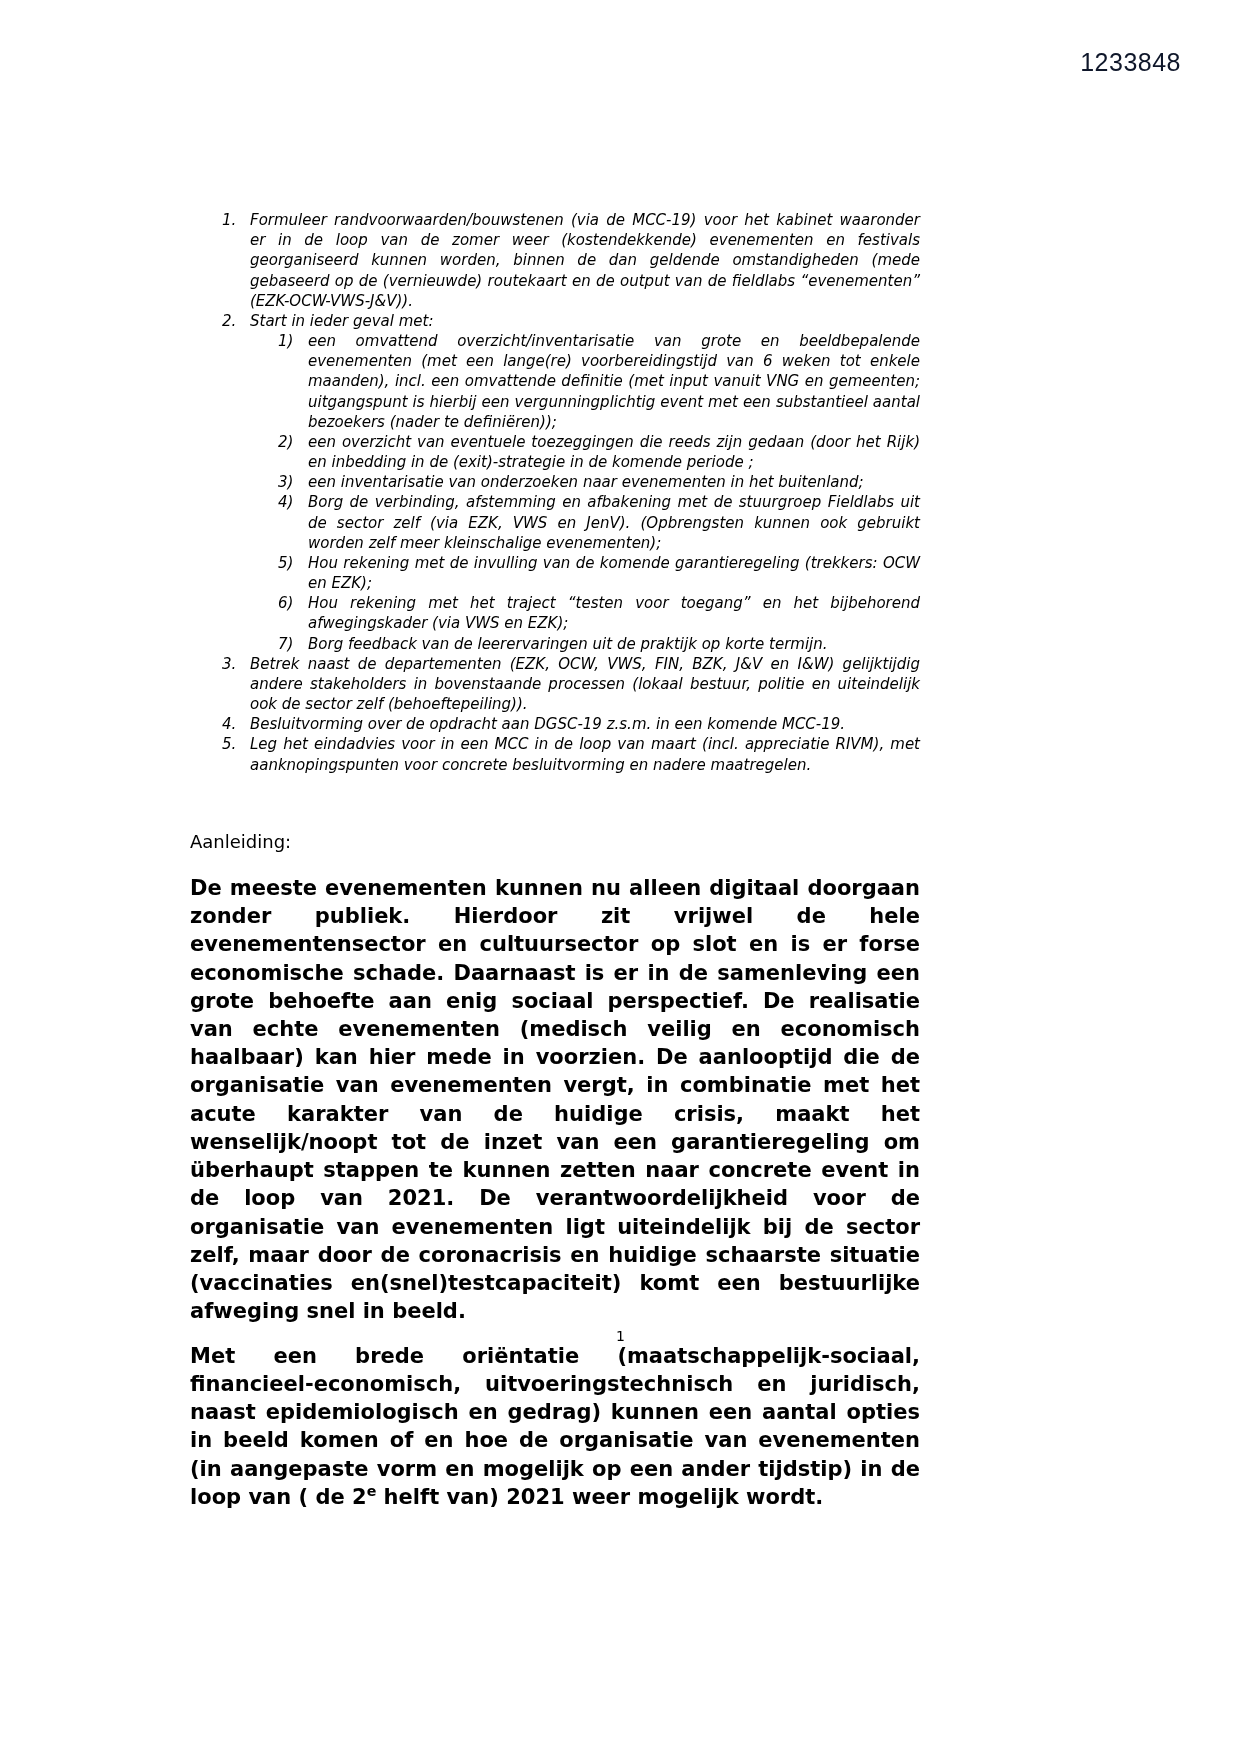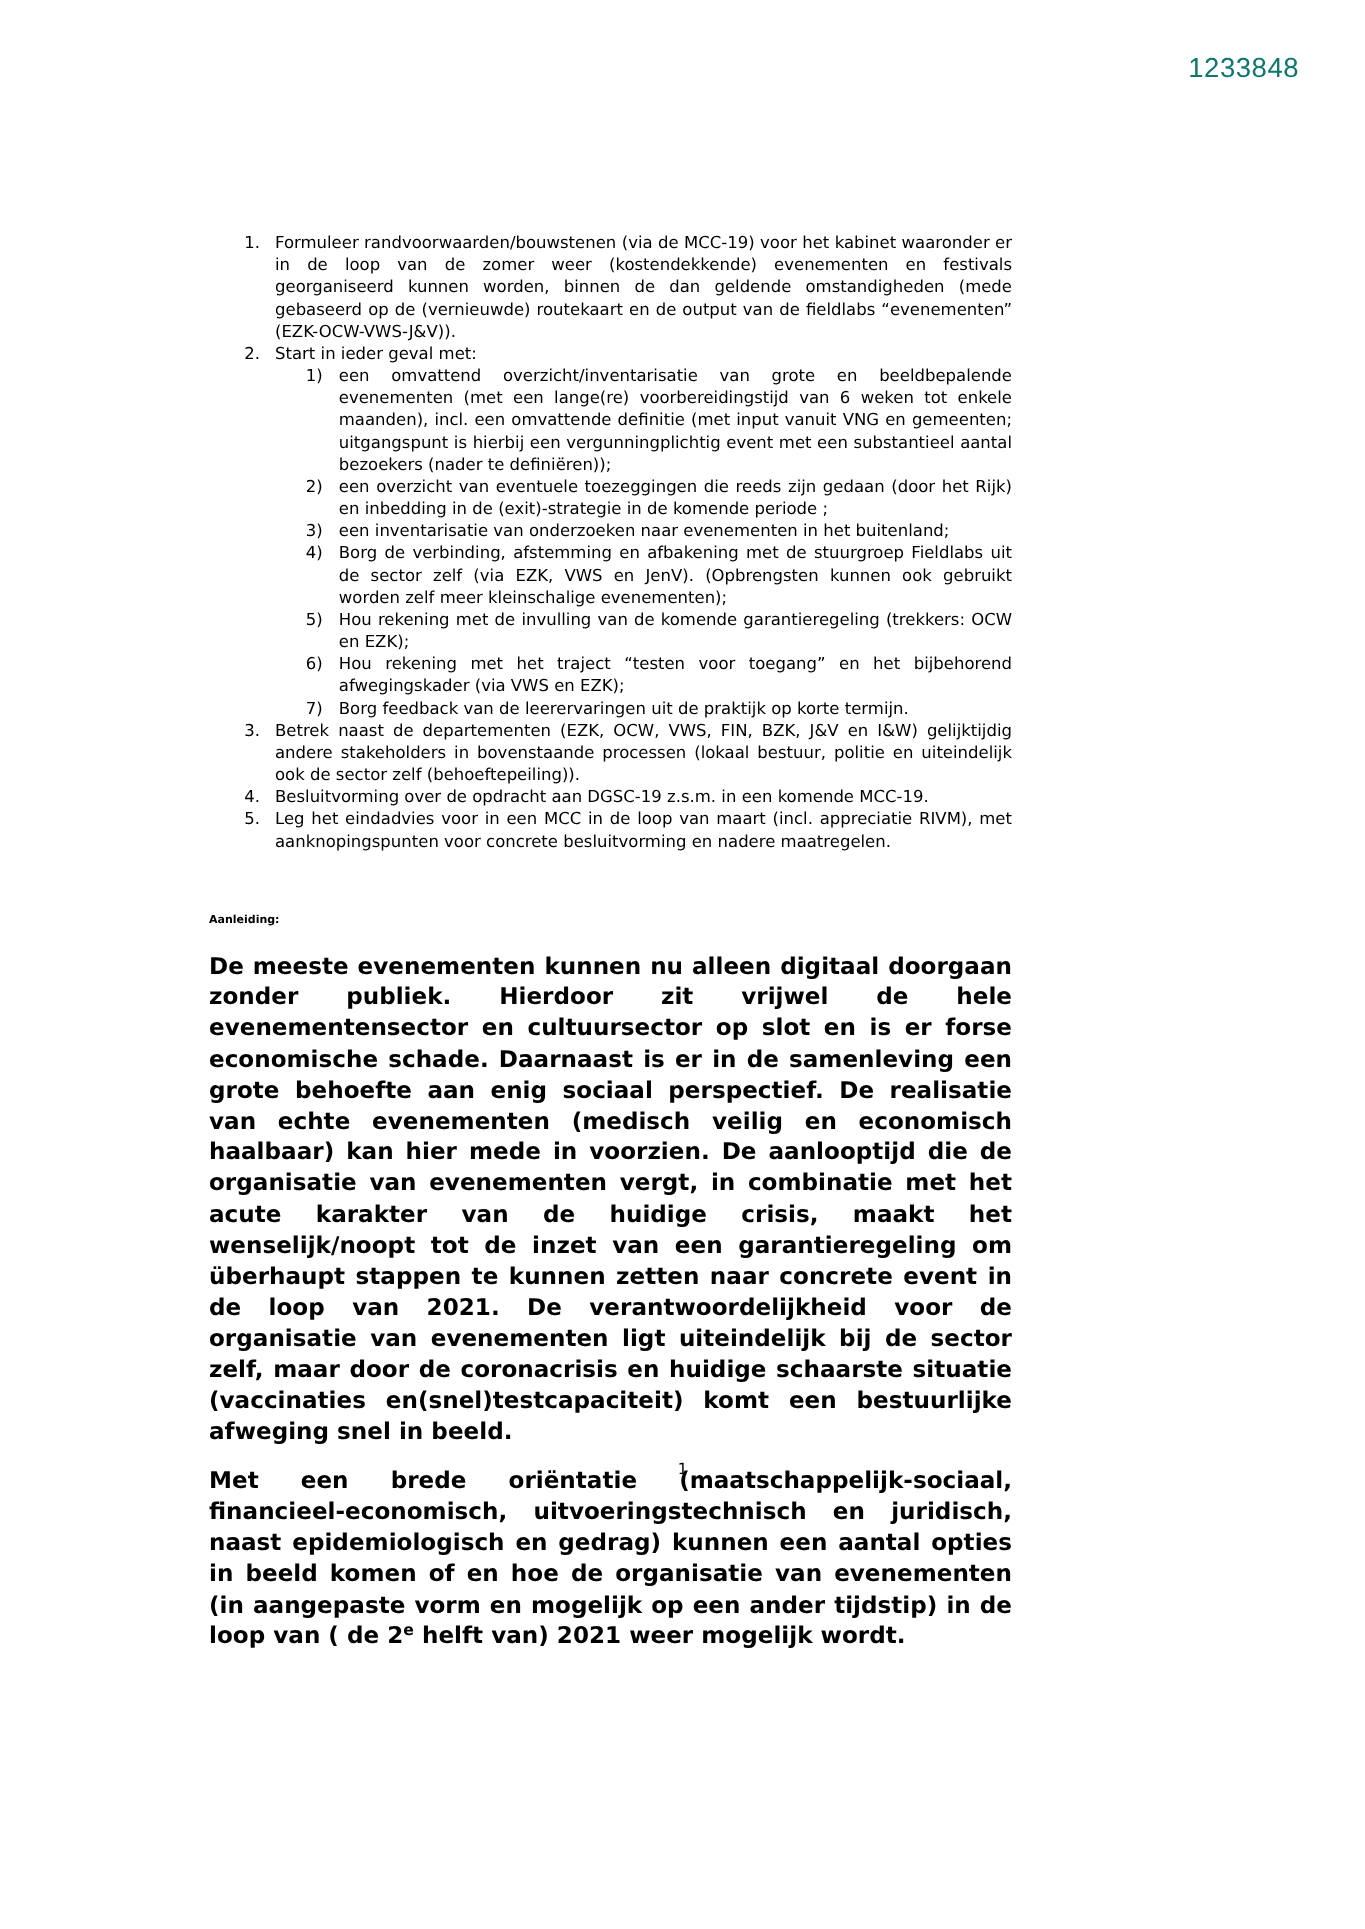--- a/index.html
+++ b/index.html
@@ -17,21 +17,21 @@
     box-sizing: border-box;
     overflow: hidden;
   }
   .doc-number {
     position: absolute;
     top: 48px;
     right: 60px;
     font-family: "Liberation Sans", sans-serif;
     font-size: 25px;
     letter-spacing: 0.5px;
-    color: #0f766e;
+    color: #0f172a;
   }
   .content {
     position: absolute;
     left: 190px;
     top: 186px;
     width: 730px;
   }
   .title {
     font-weight: bold;
     font-size: 15.2px;
@@ -40,20 +40,21 @@
     margin: 0 0 0 0;
     letter-spacing: 0.1px;
   }
   .title .l2 { display: block; text-align: left; }
 
   ol.lvl1 {
     list-style: none;
     margin: 24px 0 0 0;
     padding: 0;
     counter-reset: l1;
+    font-style: italic;
   }
   ol.lvl1 > li {
     counter-increment: l1;
     position: relative;
     padding-left: 60px;
     font-size: 15px;
     line-height: 1.345;
     text-align: justify;
     margin: 0;
   }
@@ -83,22 +84,22 @@
   ol.lvl2 > li::before {
     content: counter(l2) ")";
     position: absolute;
     left: 28px;
     top: 0;
     width: 26px;
     text-align: left;
     font-size: 15px;
   }
   .heading2 {
-    font-weight: bold;
-    font-size: 10px;
+    font-weight: normal;
+    font-size: 18px;
     margin: 56px 0 12px 0;
   }
   .para {
     font-size: 21px;
     line-height: 1.345;
     text-align: justify;
     margin: 22px 0 0 0;
     hyphens: none;
     font-weight: bold;
   }

